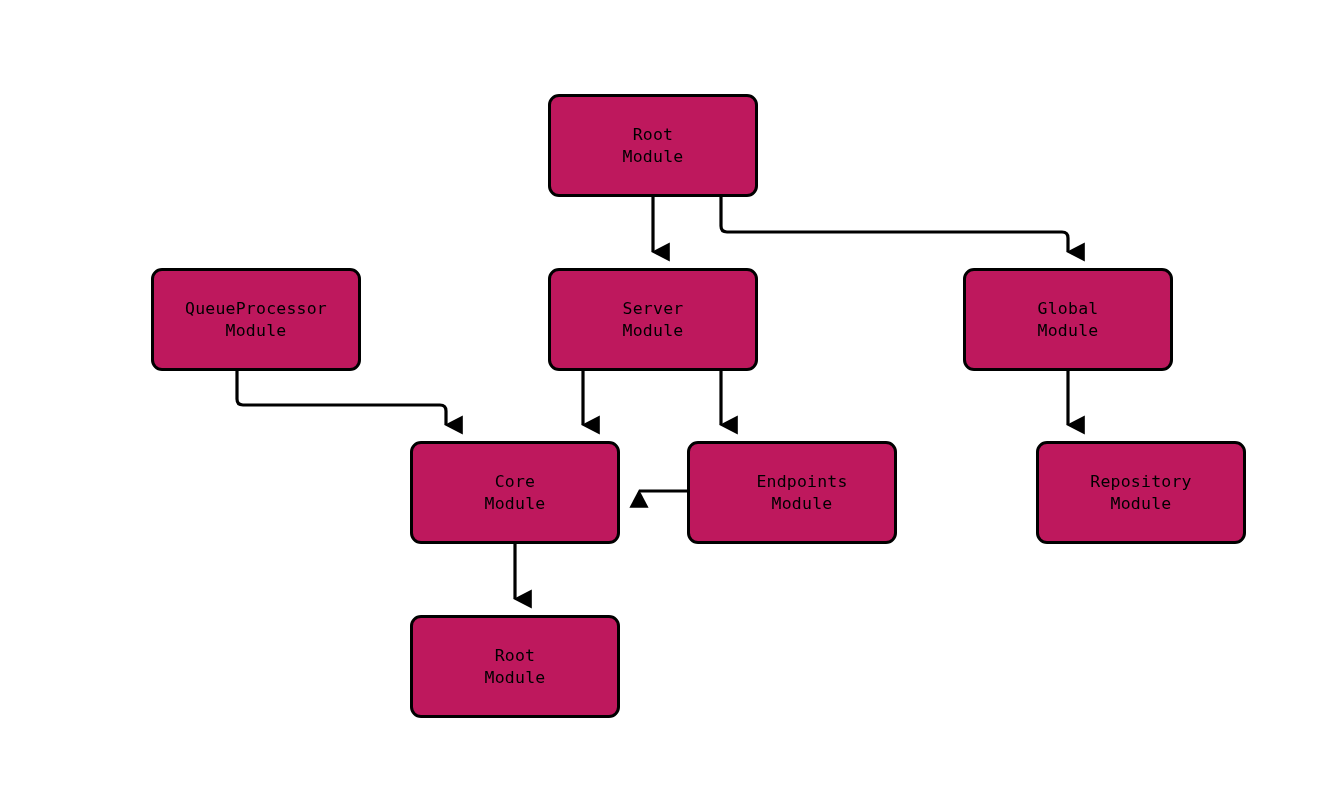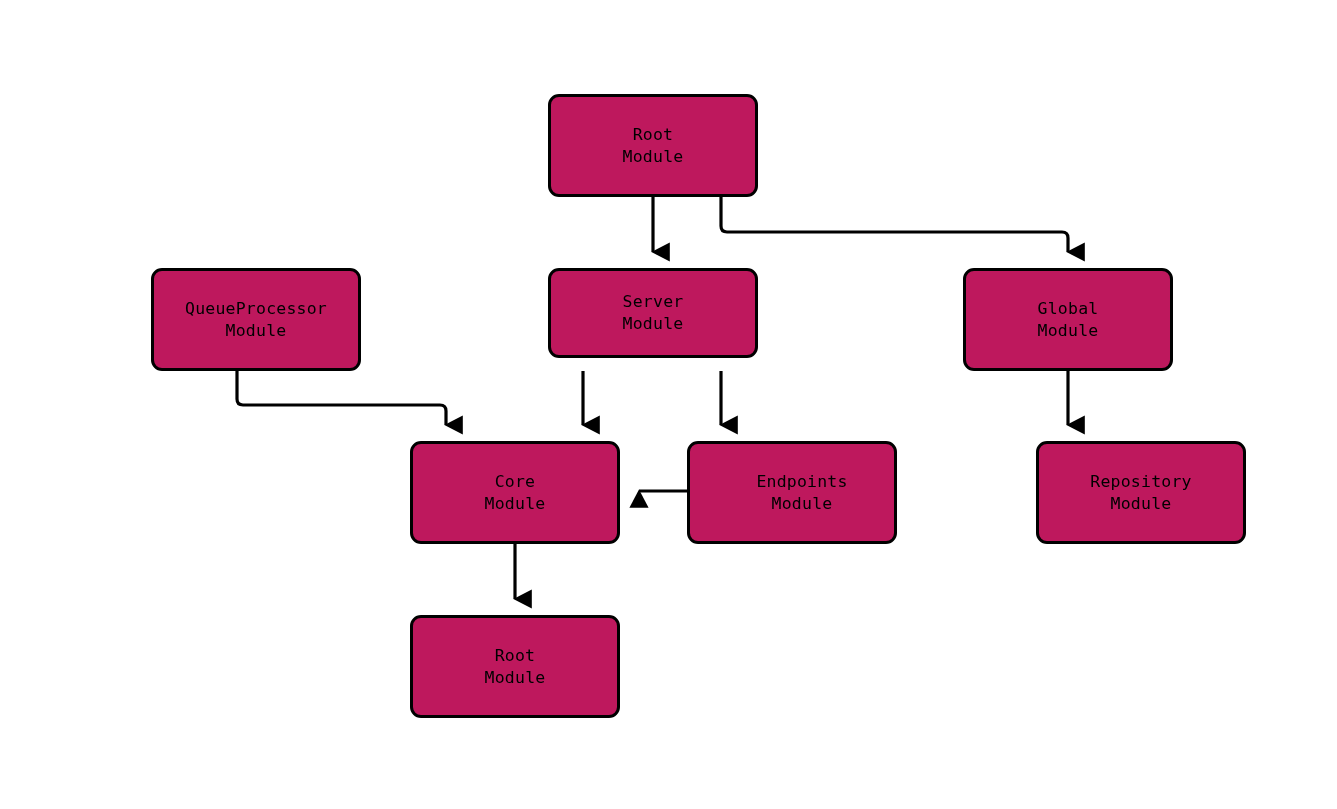--- a/index.html
+++ b/index.html
@@ -70,21 +70,21 @@
   <div class="node" style="left: 548px; top: 94px; width: 210px; height: 103px; border-color: rgb(0, 0, 0); color: rgb(0, 0, 0);">
     <div class="line">Root</div>
     <div class="line">Module</div>
   </div>
 
   <div class="node" style="left: 133px; top: 268px; width: 210px; height: 103px; border-color: rgb(0, 0, 0); color: rgb(0, 0, 0); margin-left: 18px;">
     <div class="line">QueueProcessor</div>
     <div class="line">Module</div>
   </div>
 
-  <div class="node" style="left: 548px; top: 268px; width: 210px; height: 90px; border-color: rgb(0, 0, 0); color: rgb(0, 0, 0);">
+  <div class="node" style="left: 548px; top: 268px; width: 210px; height: 103px; border-color: rgb(0, 0, 0); color: rgb(0, 0, 0);">
     <div class="line">Server</div>
     <div class="line">Module</div>
   </div>
 
   <div class="node" style="left: 963px; top: 268px; width: 210px; height: 103px; border-color: rgb(0, 0, 0); color: rgb(0, 0, 0);">
     <div class="line">Global</div>
     <div class="line">Module</div>
   </div>
 
   <div class="node" style="left: 410px; top: 441px; width: 210px; height: 103px; border-color: rgb(0, 0, 0); color: rgb(0, 0, 0);">

